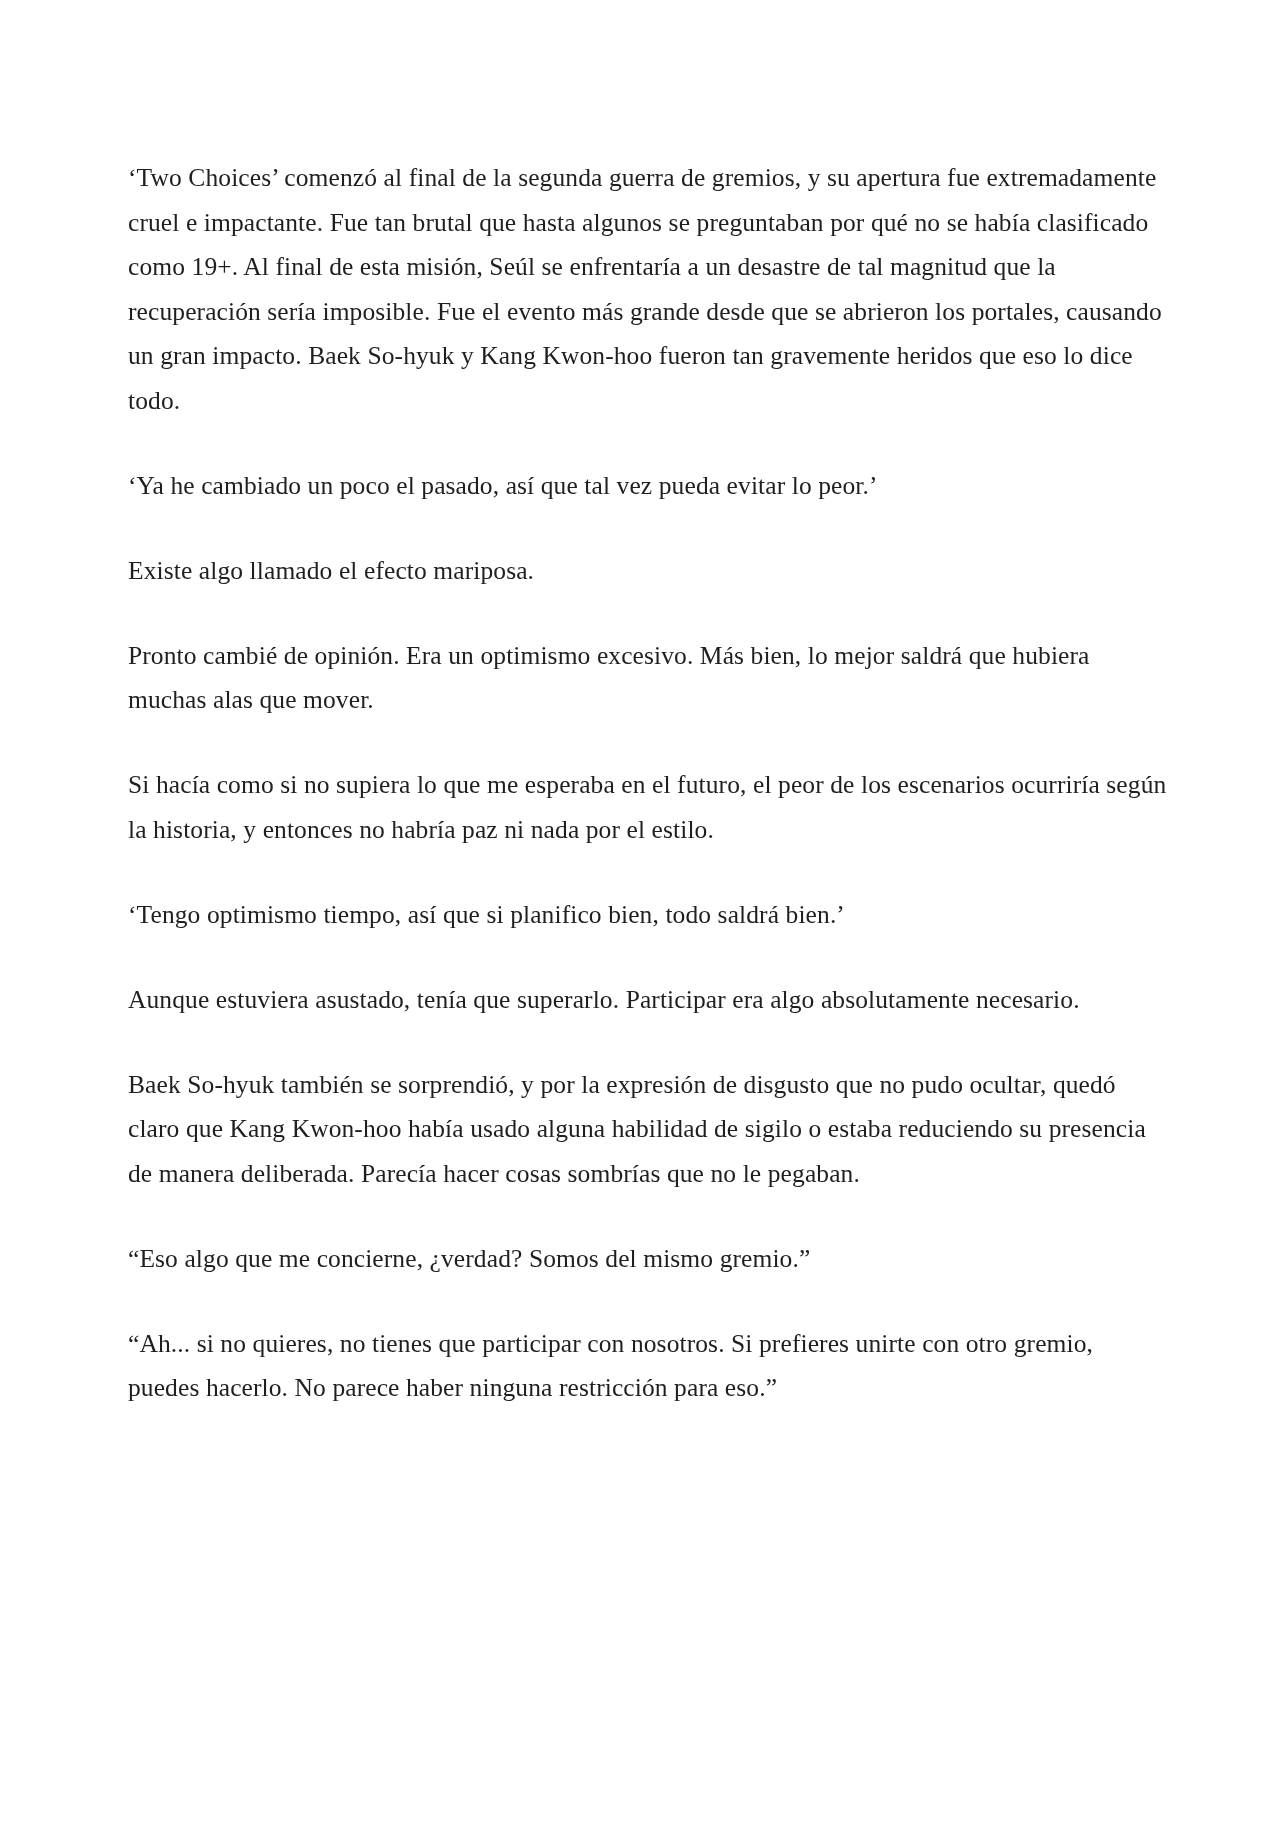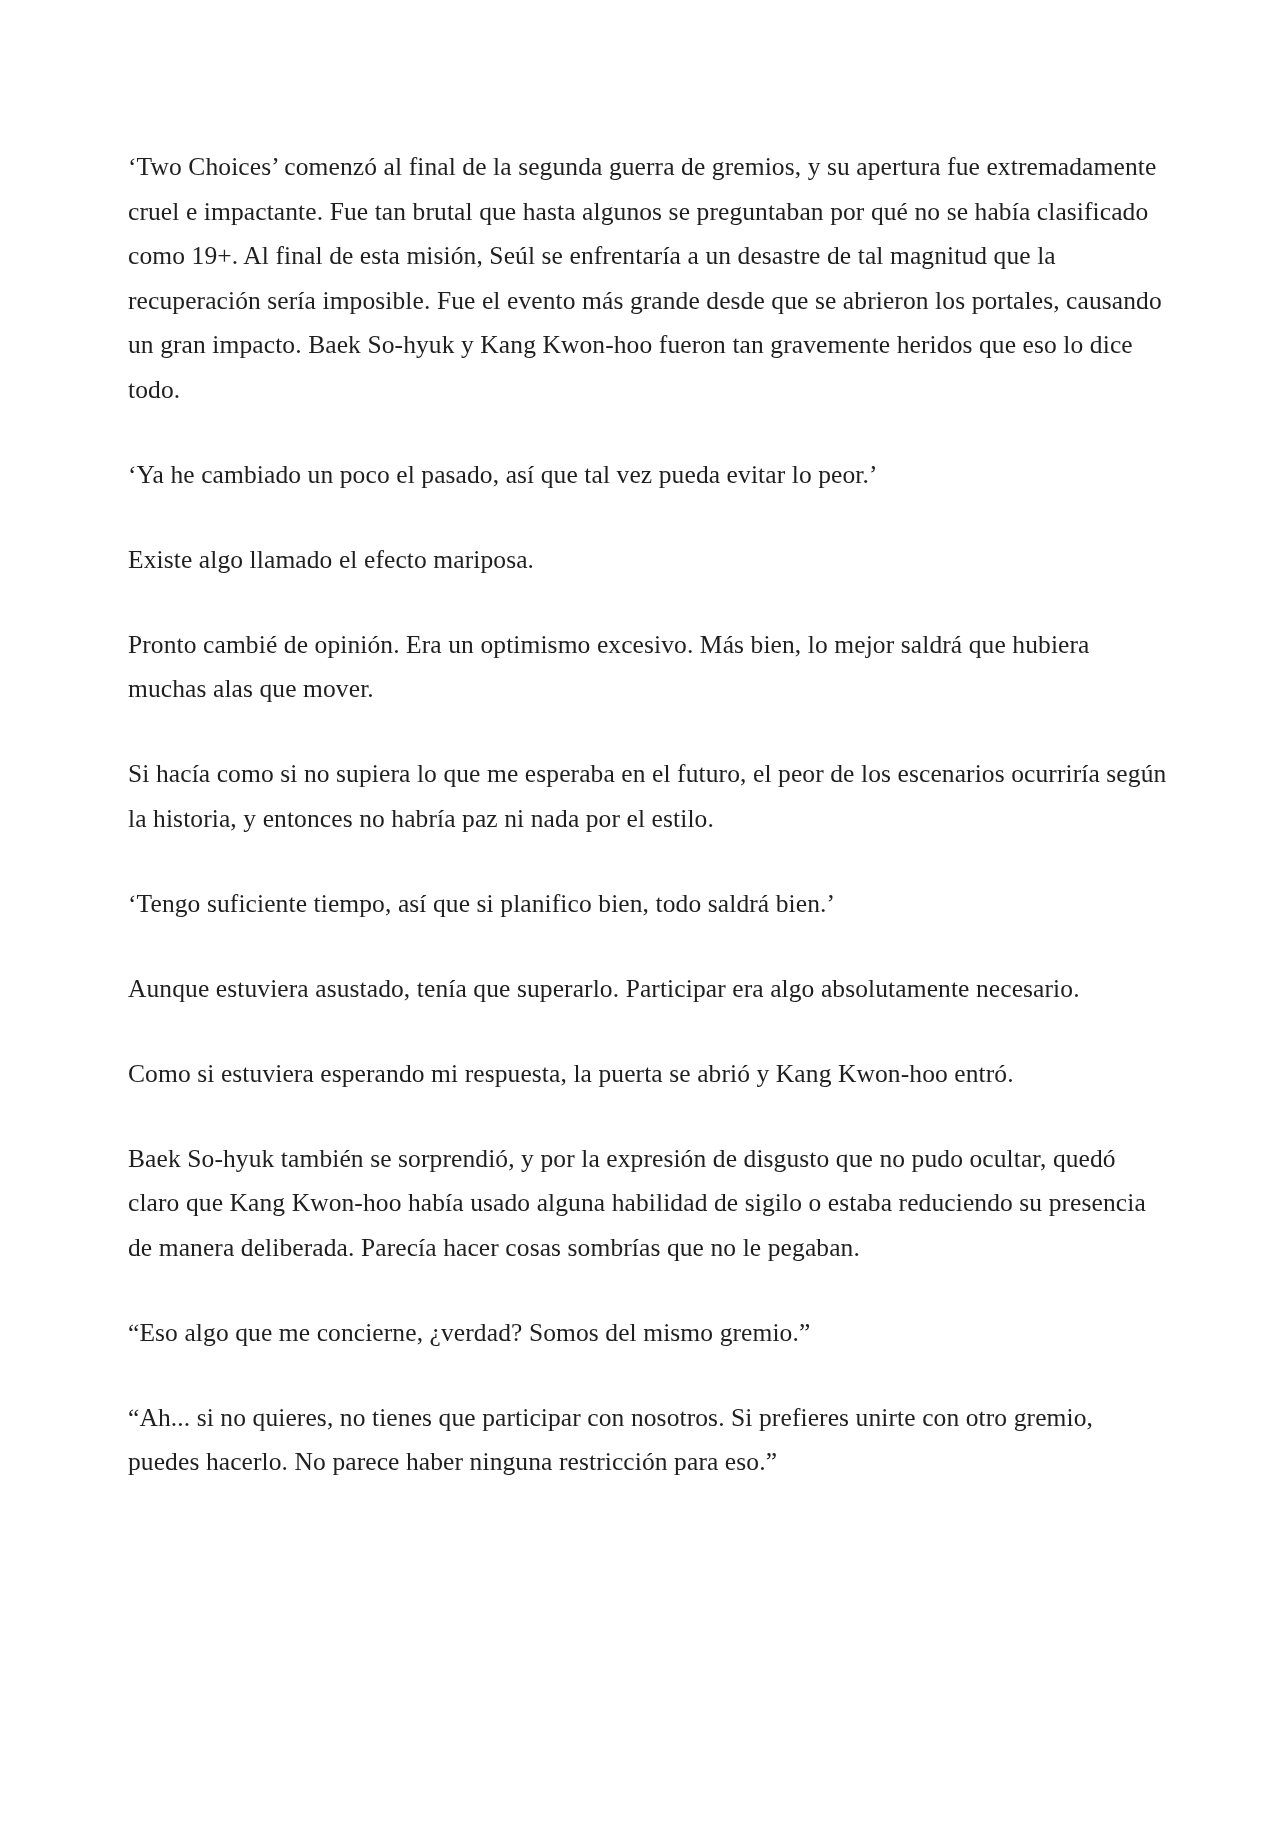--- a/index.html
+++ b/index.html
@@ -1,38 +1,37 @@
 <!DOCTYPE html>
 <html><head>
   <meta charset="utf-8">
   <style>
     html, body { margin: 0; padding: 0; background: #ffffff; }
     body { width: 1280px; height: 1845px; overflow: hidden; position: relative; }
     .page {
       position: absolute;
       left: 128px;
-      top: 145px;
+      top: 156px;
       width: 1040px;
       font-family: "Liberation Serif", "DejaVu Serif", serif;
       font-size: 25.5px;
       line-height: 44.5px;
       color: #1f1f1f;
       letter-spacing: 0.1px;
     }
     .page p { margin: 0 0 40.5px 0; }
     .page p:last-child { margin-bottom: 0; font-family: Liberation Serif, serif; }
   </style>
 </head>
 <body>
 
 <div class="page">
   <p>‘Two Choices’ comenzó al final de la segunda guerra de gremios, y su apertura fue extremadamente cruel e impactante. Fue tan brutal que hasta algunos se preguntaban por qué no se había clasificado como 19+. Al final de esta misión, Seúl se enfrentaría a un desastre de tal magnitud que la recuperación sería imposible. Fue el evento más grande desde que se abrieron los portales, causando un gran impacto. Baek So-hyuk y Kang Kwon-hoo fueron tan gravemente heridos que eso lo dice todo.</p>
   <p>‘Ya he cambiado un poco el pasado, así que tal vez pueda evitar lo peor.’</p>
   <p>Existe algo llamado el efecto mariposa.</p>
   <p>Pronto cambié de opinión. Era un optimismo excesivo. Más bien, lo mejor saldrá que hubiera muchas alas que mover.</p>
   <p>Si hacía como si no supiera lo que me esperaba en el futuro, el peor de los escenarios ocurriría según la historia, y entonces no habría paz ni nada por el estilo.</p>
-  <p>‘Tengo suficiente tiempo, así que si planifico bien, todo saldrá bien.’</p>
+  <p>‘Tengo optimismo tiempo, así que si planifico bien, todo saldrá bien.’</p>
   <p>Aunque estuviera asustado, tenía que superarlo. Participar era algo absolutamente necesario.</p>
-  <p>Como si estuviera esperando mi respuesta, la puerta se abrió y Kang Kwon-hoo entró.</p>
   <p>Baek So-hyuk también se sorprendió, y por la expresión de disgusto que no pudo ocultar, quedó claro que Kang Kwon-hoo había usado alguna habilidad de sigilo o estaba reduciendo su presencia de manera deliberada. Parecía hacer cosas sombrías que no le pegaban.</p>
   <p>“Eso algo que me concierne, ¿verdad? Somos del mismo gremio.”</p>
   <p>“Ah... si no quieres, no tienes que participar con nosotros. Si prefieres unirte con otro gremio, puedes hacerlo. No parece haber ninguna restricción para eso.”</p>
 </div>
 
 </body></html>

